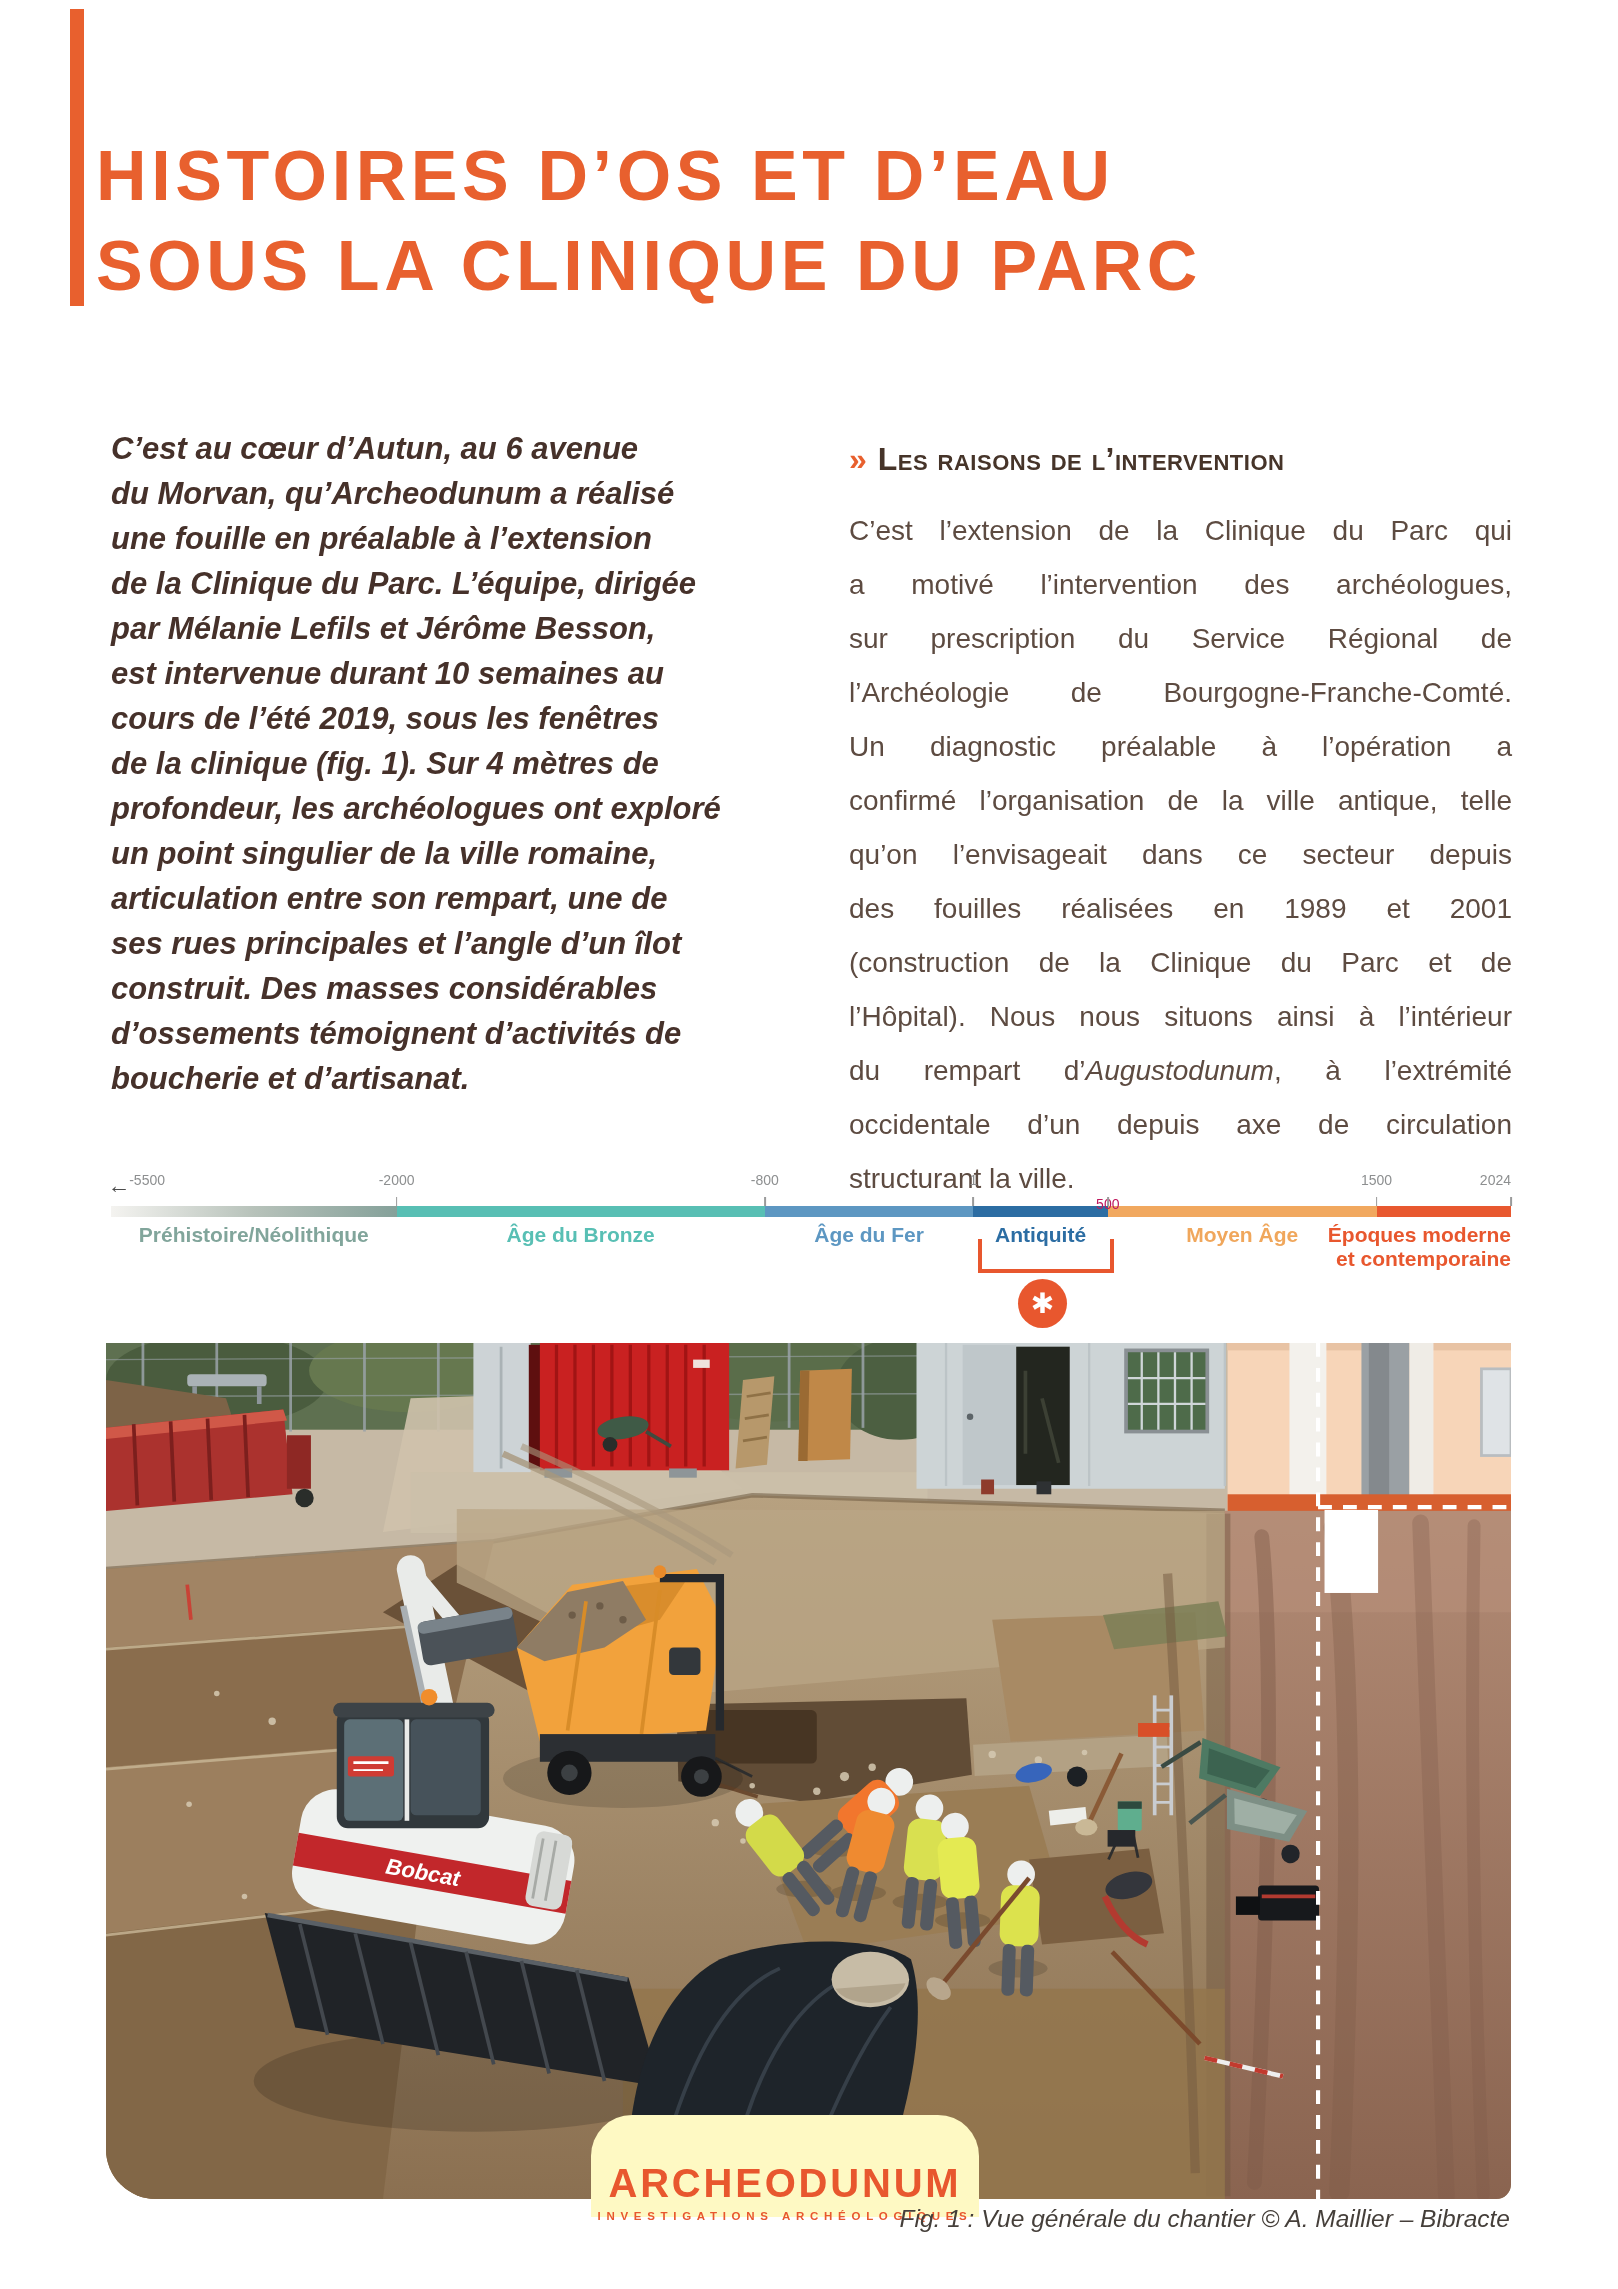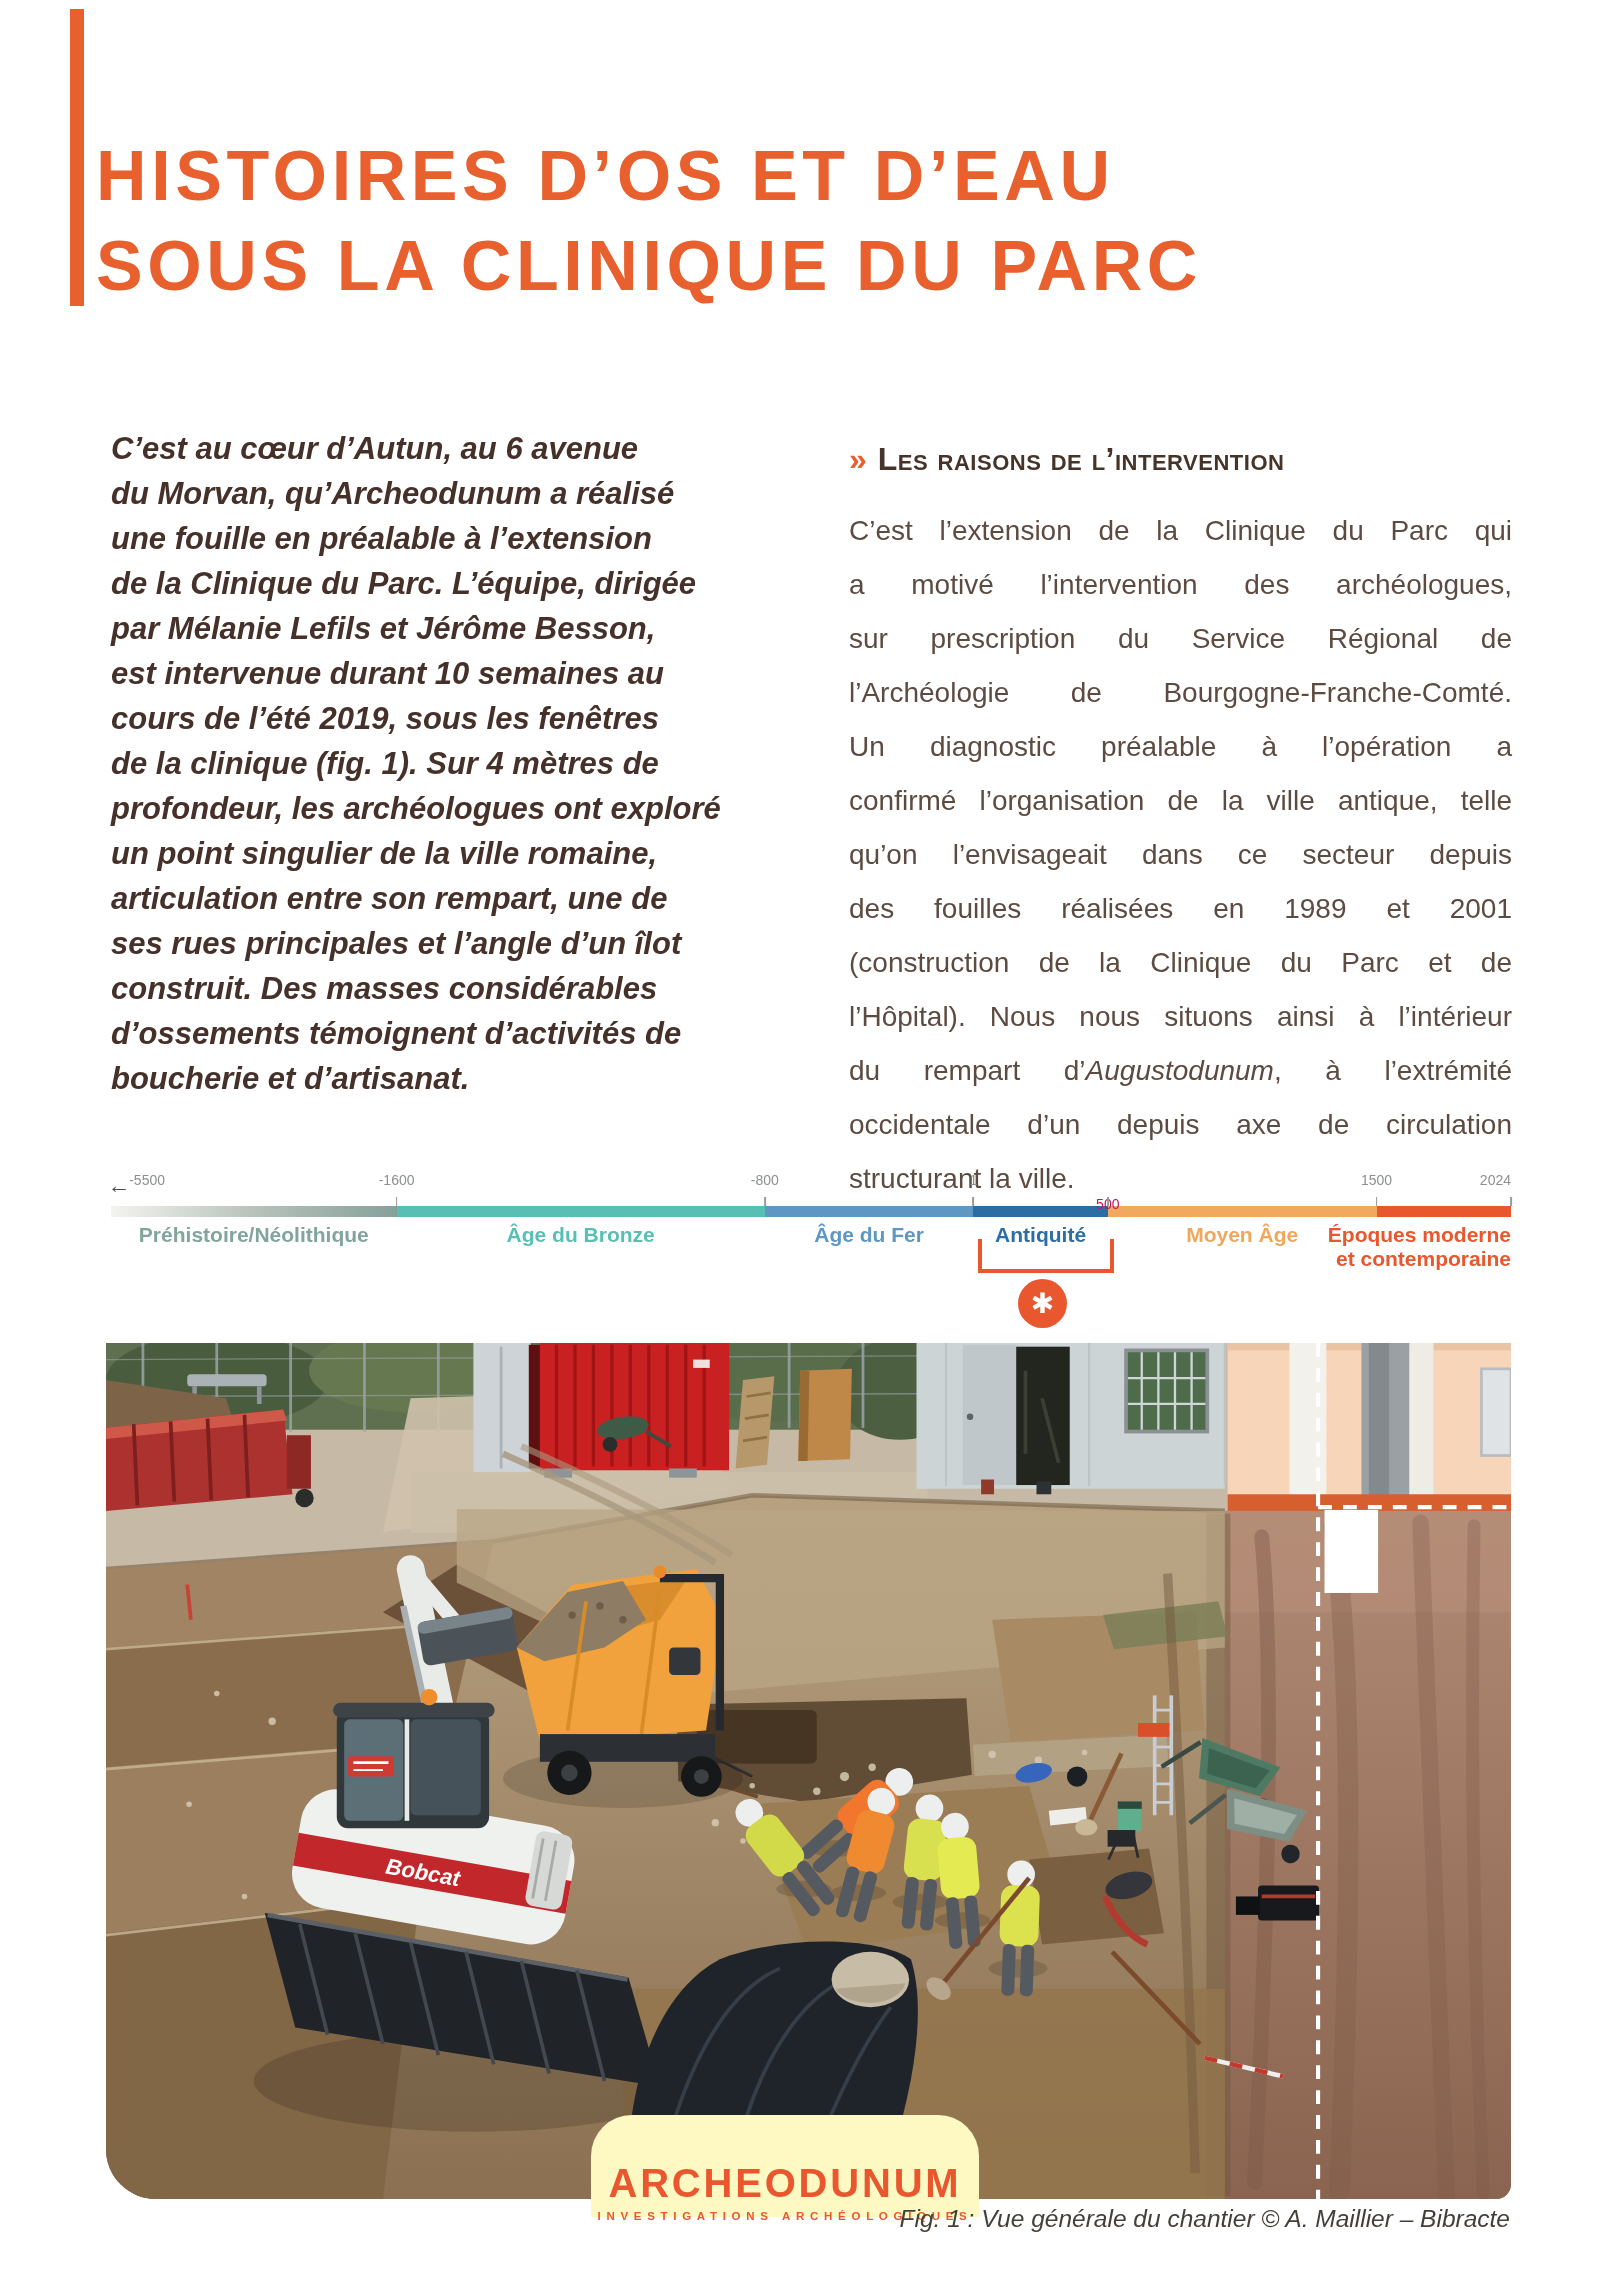--- a/index.html
+++ b/index.html
@@ -97,21 +97,21 @@
 du rempart d’</span><em>Augustodunum</em><span>, à l’extrémité
 occidentale d’un depuis axe de circulation</span></span>
         <span class="rc-last">structurant la ville.</span>
     </p>
   </div>
 
   <div class="timeline">
     <div class="tl-ticks">
       <span class="tl-arrow">←</span>
     <span class="tl-tick-label left" style="left: 1.3%; color: rgb(141, 143, 144);">-5500</span>
-        <span class="tl-tick-label center" style="left: 20.4%; color: rgb(141, 143, 144);">-1600</span>
+        <span class="tl-tick-label center" style="left: 20.4%; color: rgb(141, 143, 144);">-2000</span>
         <i class="tl-tick-mark" style="left: 20.4%;"></i>
         <span class="tl-tick-label center" style="left: 46.7%; color: rgb(141, 143, 144);">-800</span>
         <i class="tl-tick-mark" style="left: 46.7%;"></i>
         <span class="tl-tick-label center" style="left: 61.6%; color: rgb(141, 143, 144);">1</span>
         <i class="tl-tick-mark" style="left: 61.6%;"></i>
         <span class="tl-tick-label center" style="left: 71.2%; color: #be185d; margin-top: 24px;">500</span>
         <i class="tl-tick-mark" style="left: 71.2%;"></i>
         <span class="tl-tick-label center" style="left: 90.4%; color: rgb(141, 143, 144);">1500</span>
         <i class="tl-tick-mark" style="left: 90.4%;"></i>
         <span class="tl-tick-label right" style="left: 100%; color: rgb(141, 143, 144);">2024</span>

